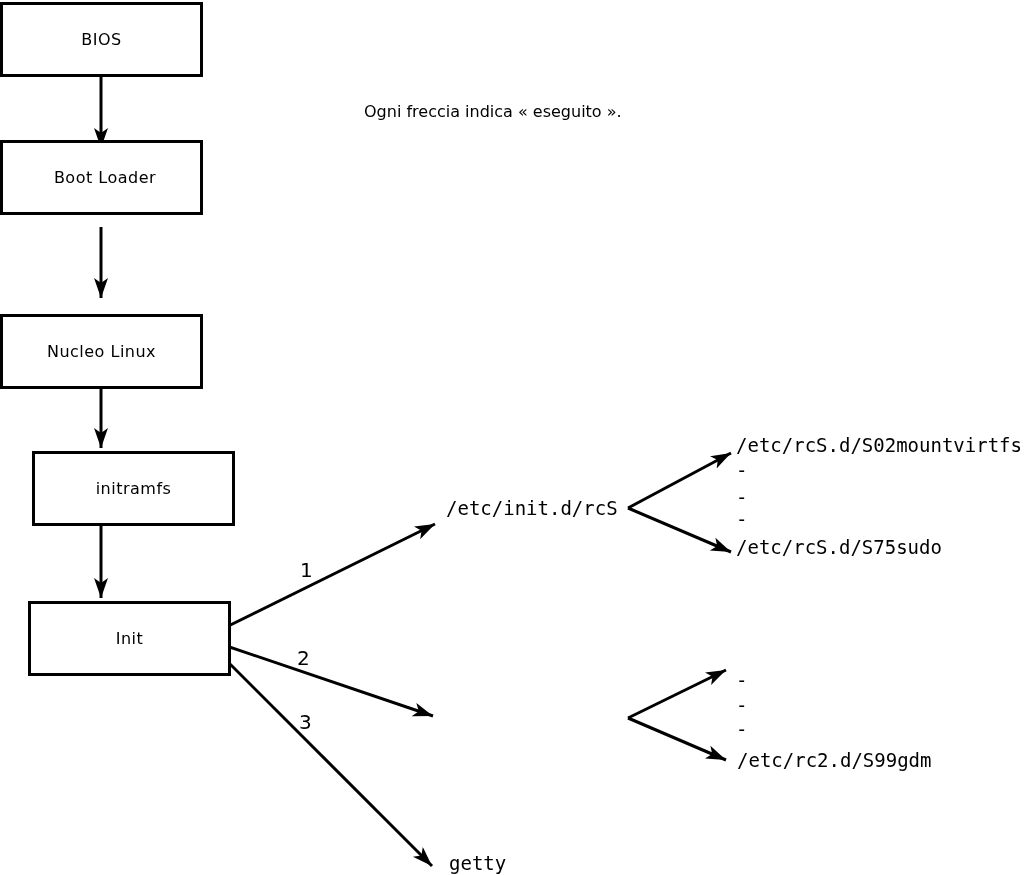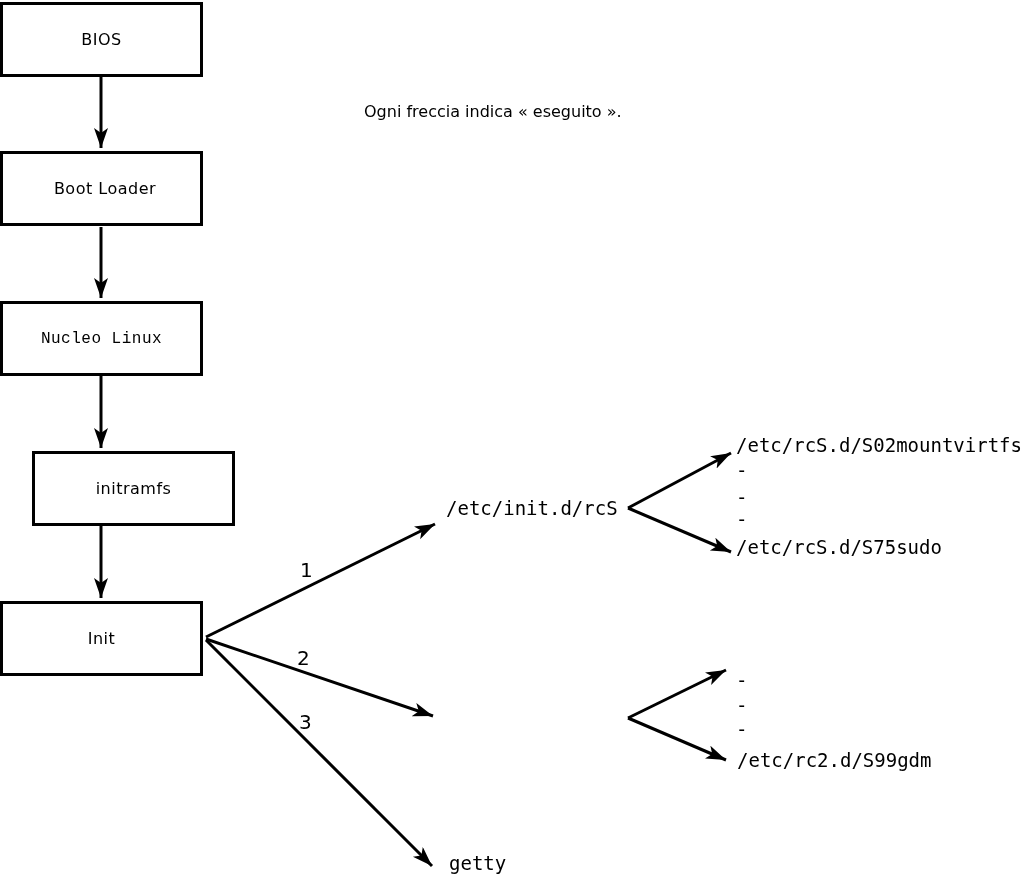--- a/index.html
+++ b/index.html
@@ -34,24 +34,24 @@
     display: flex;
     align-items: center;
     justify-content: center;
   }
   .flow-box .box-label {
     font-size: 16px;
     letter-spacing: 0.5px;
     white-space: nowrap;
   }
   #box-bios      { top: 2px;   }
-  #box-bootloader{ top: 151px; padding-left: 7px; }
-  #box-kernel    { top: 301px; font-family: Liberation Mono, monospace; }
+  #box-bootloader{ top: 140px; padding-left: 7px; }
+  #box-kernel    { top: 314px; }
   #box-initramfs { top: 451px; margin-left: 32px; }
-  #box-init      { top: 601px; }
+  #box-init      { top: 601px; margin-left: 28px; }
 
   .caption {
     position: absolute;
     left: 364px;
     top: 102px;
     font-size: 16px;
     white-space: nowrap;
   }
   .branch-num {
     position: absolute;

